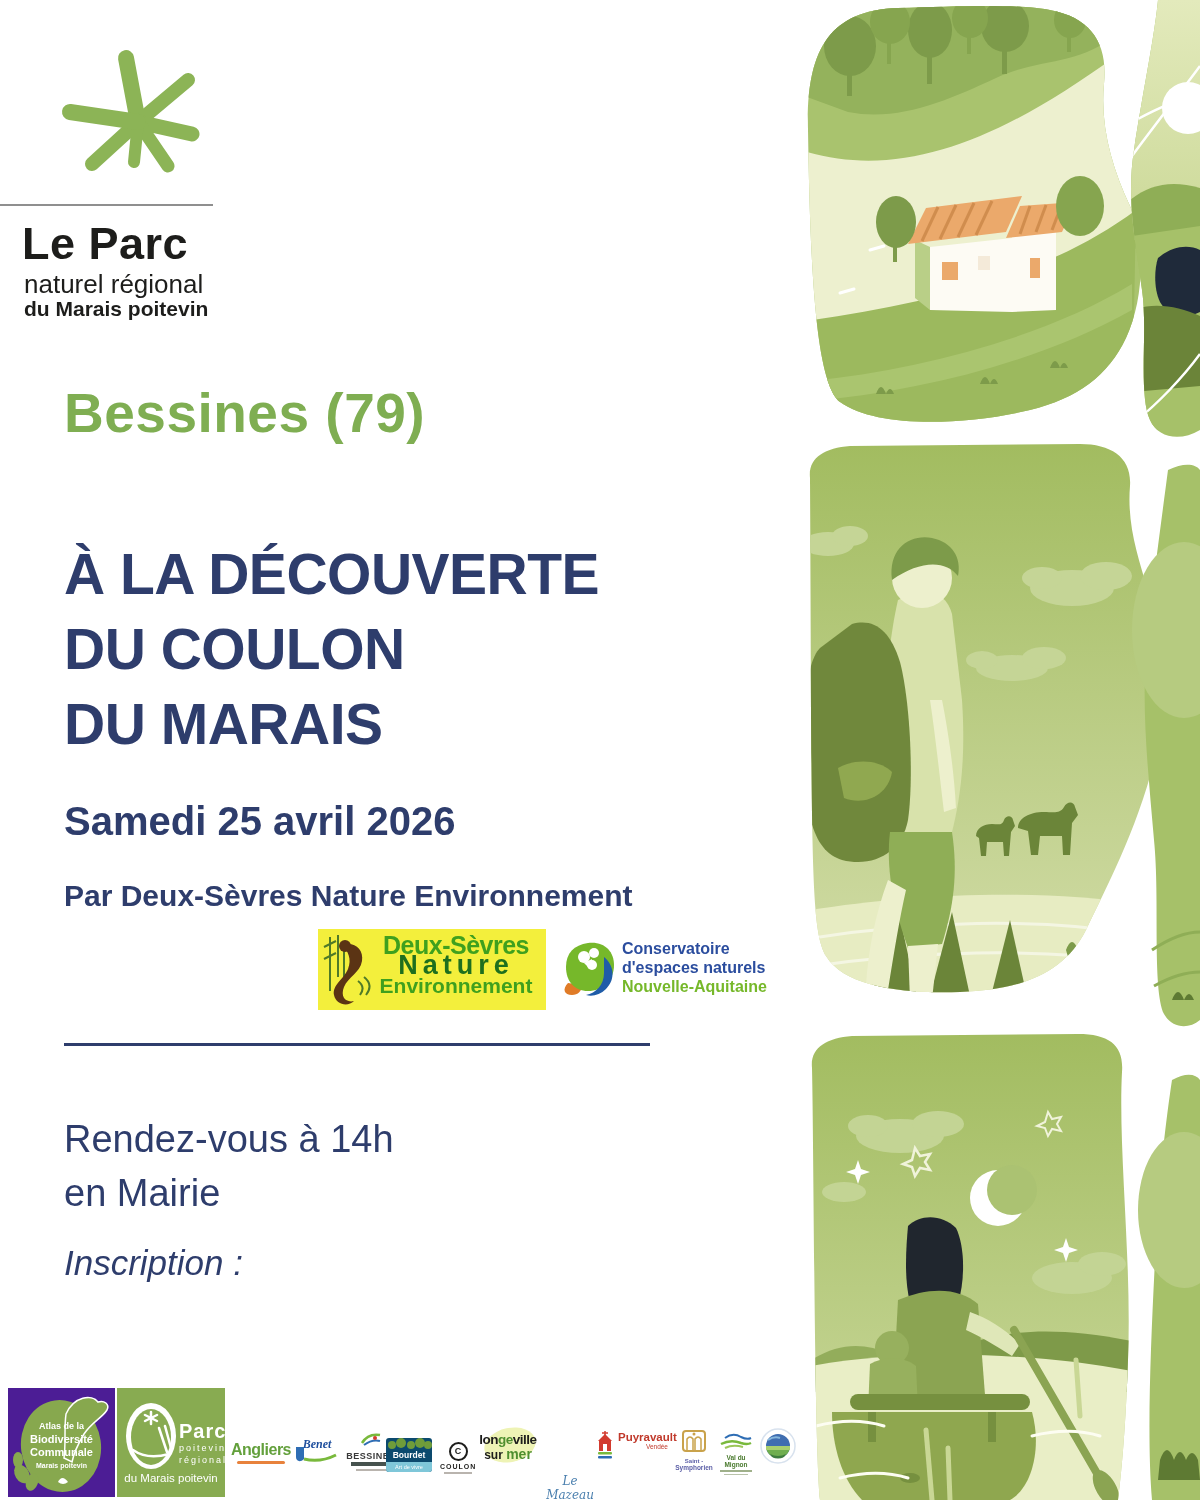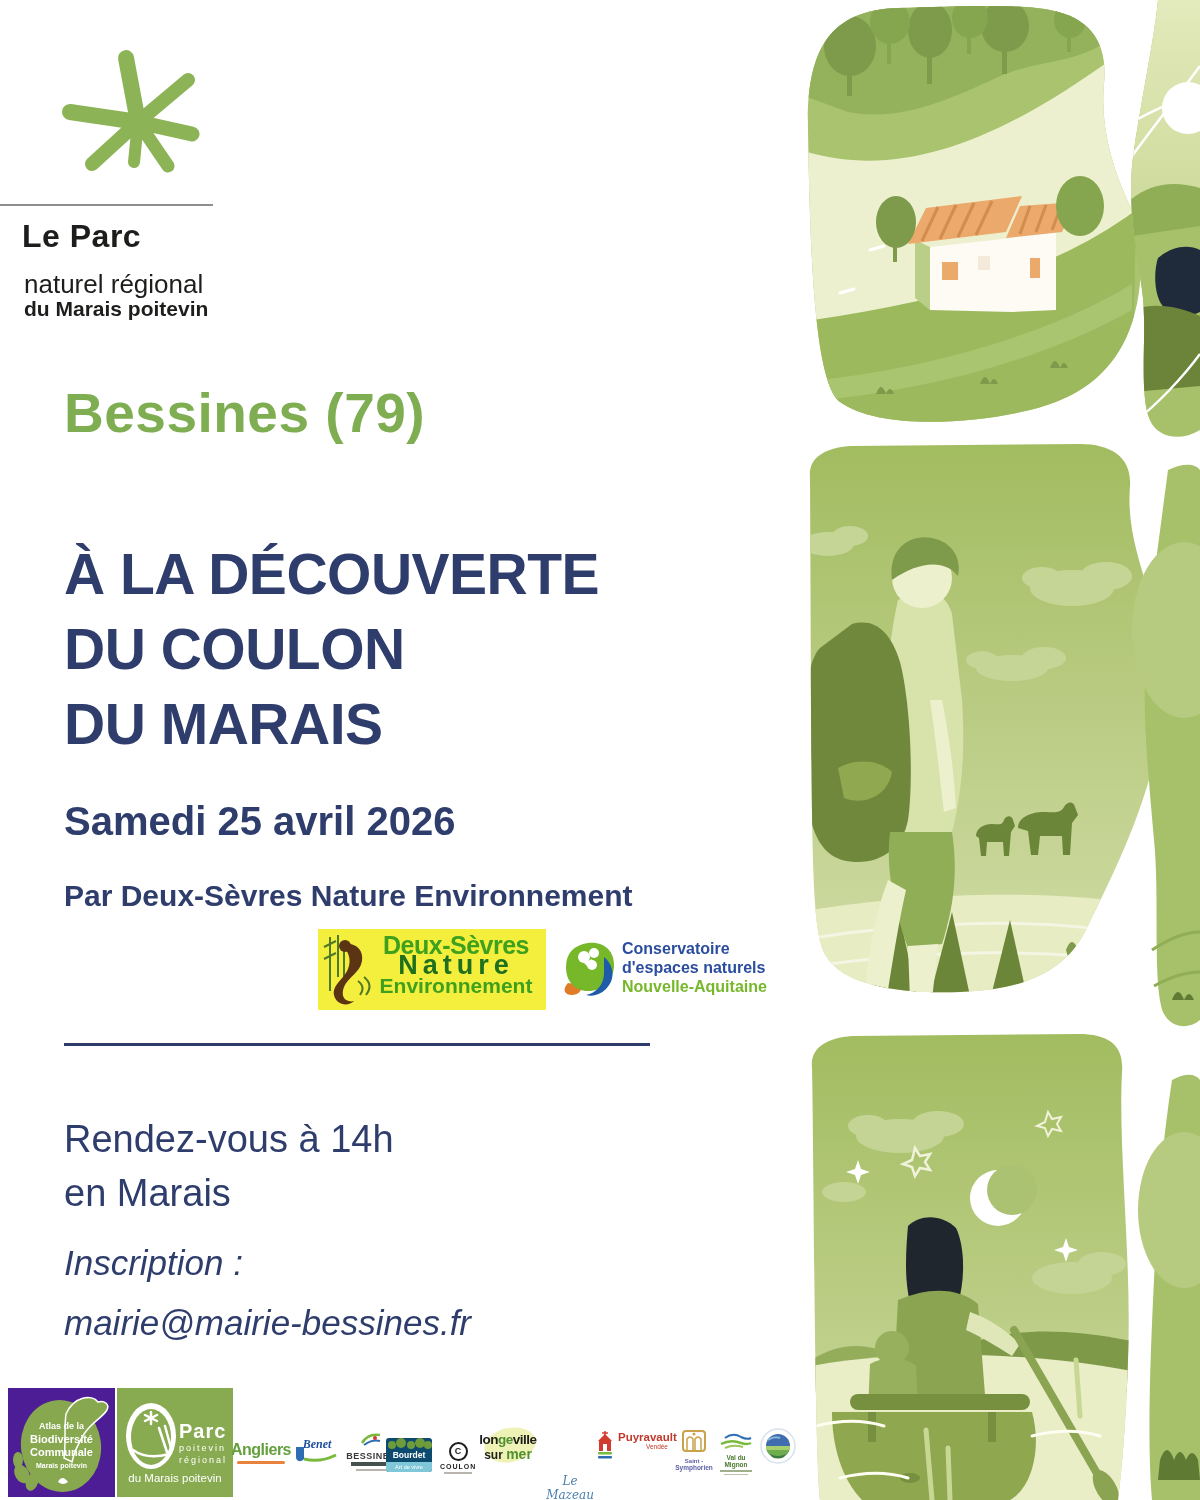--- a/index.html
+++ b/index.html
@@ -2,21 +2,21 @@
 <html><head>
 <meta charset="utf-8">
 <style>
   html,body{margin:0;padding:0;}
   body{width:1200px;height:1500px;background:#ffffff;font-family:"Liberation Sans",sans-serif;}
   .poster{position:relative;width:1200px;height:1500px;background:#fff;overflow:hidden;}
   .abs{position:absolute;}
 
   
   .divider-gray{left:0;top:204px;width:213px;height:2px;background:#8f8f8f;}
-  .brand-title{left:22px;top:218px;font-size:32px;font-weight:800;color:#1d1d1b;letter-spacing:.5px;}
+  .brand-title{left:22px;top:218px;font-size:45px;font-weight:800;color:#1d1d1b;letter-spacing:.5px;}
   .brand-sub1{left:24px;top:269px;font-size:26px;font-weight:400;color:#1d1d1b;}
   .brand-sub2{left:24px;top:297px;font-size:21px;font-weight:700;color:#1d1d1b;}
 
   
   .location{left:64px;top:381px;font-size:55px;font-weight:800;color:#7fae52;letter-spacing:.5px;}
   .event-title{left:64px;top:537px;font-size:57px;font-weight:800;color:#2e3d6c;line-height:75px;letter-spacing:-.5px;}
   .event-date{left:64px;top:799px;font-size:40px;font-weight:700;color:#2e3d6c;}
   .organizer{left:64px;top:879px;font-size:30px;font-weight:700;color:#2e3d6c;}
 
   
@@ -37,21 +37,21 @@
   .rdv{left:64px;top:1112px;font-size:38px;font-weight:400;color:#2e3d6c;line-height:54px;}
   .inscription{left:64px;top:1243px;font-size:35px;font-style:italic;color:#2e3d6c;}
   .email{left:64px;top:1303px;font-size:35px;font-style:italic;color:#2e3d6c;}
 
   
   .atlas{left:8px;top:1388px;width:107px;height:109px;background:#4c1d95;}
   .atlas-text{position:absolute;left:0;top:32px;width:100%;text-align:center;color:#fff;line-height:13px;}
   .atlas-t1{font-size:9px;font-weight:700;}
   .atlas-t2,.atlas-t3{font-size:11px;font-weight:700;}
   .atlas-t4{font-size:7px;font-weight:700;}
-  .parc-sq{left:117px;top:1388px;width:108px;height:109px;background:#88ab51;padding-left:8px;}
+  .parc-sq{left:117px;top:1388px;width:108px;height:109px;background:#88ab51;}
   .parc-sq .t-parc{position:absolute;left:62px;top:32px;font-size:20px;font-weight:700;color:#fff;letter-spacing:1px;}
   .parc-sq .t-nat{position:absolute;left:62px;top:55px;font-size:9px;color:#fff;letter-spacing:2px;}
   .parc-sq .t-reg{position:absolute;left:62px;top:67px;font-size:9px;color:#fff;letter-spacing:2px;}
   .parc-sq .t-mp{position:absolute;left:0;top:84px;width:100%;text-align:center;font-size:11.5px;color:#fff;}
 
   .partner{position:absolute;text-align:center;}
   .p-angliers{left:230px;top:1441px;width:62px;}
   .angliers-name{font-size:16px;font-weight:600;color:#63a03c;letter-spacing:-.5px;}
   .angliers-bar{width:48px;height:3px;background:#e8823c;border-radius:2px;margin:2px auto 0;}
   .p-benet{left:294px;top:1437px;width:46px;}
@@ -365,24 +365,23 @@
     <div class="cen-text">
       <div class="cen-l1">Conservatoire</div>
       <div class="cen-l2">d'espaces naturels</div>
       <div class="cen-l3">Nouvelle-Aquitaine</div>
     </div>
   </div>
 
   <div class="abs divider-navy"></div>
   <div class="abs rdv">
     <div>Rendez-vous à 14h</div>
-    <div>en Marais</div>
+    <div>en Mairie</div>
   </div>
   <div class="abs inscription">Inscription :</div>
-  <div class="abs email">mairie@mairie-bessines.fr</div>
 
   <div class="abs atlas">
     <svg class="abs" style="left:0;top:0;" width="107" height="109" viewBox="0 0 107 109">
       <ellipse cx="53" cy="58" rx="40" ry="46" fill="#87a84e" transform="rotate(-8 53 58)"></ellipse>
       <path d="M 58,26 C 66,8 84,6 90,14 C 96,12 102,16 99,22 C 94,30 84,34 76,46 C 70,56 66,64 64,74 L 56,70 C 58,56 56,40 58,26 Z" fill="#87a84e" stroke="#ffffff" stroke-width="1.5"></path>
       <g fill="#87a84e">
         <ellipse cx="14" cy="86" rx="7" ry="10" transform="rotate(-30 14 86)"></ellipse>
         <ellipse cx="24" cy="94" rx="6" ry="9" transform="rotate(20 24 94)"></ellipse>
         <ellipse cx="10" cy="72" rx="5" ry="8"></ellipse>
       </g>

